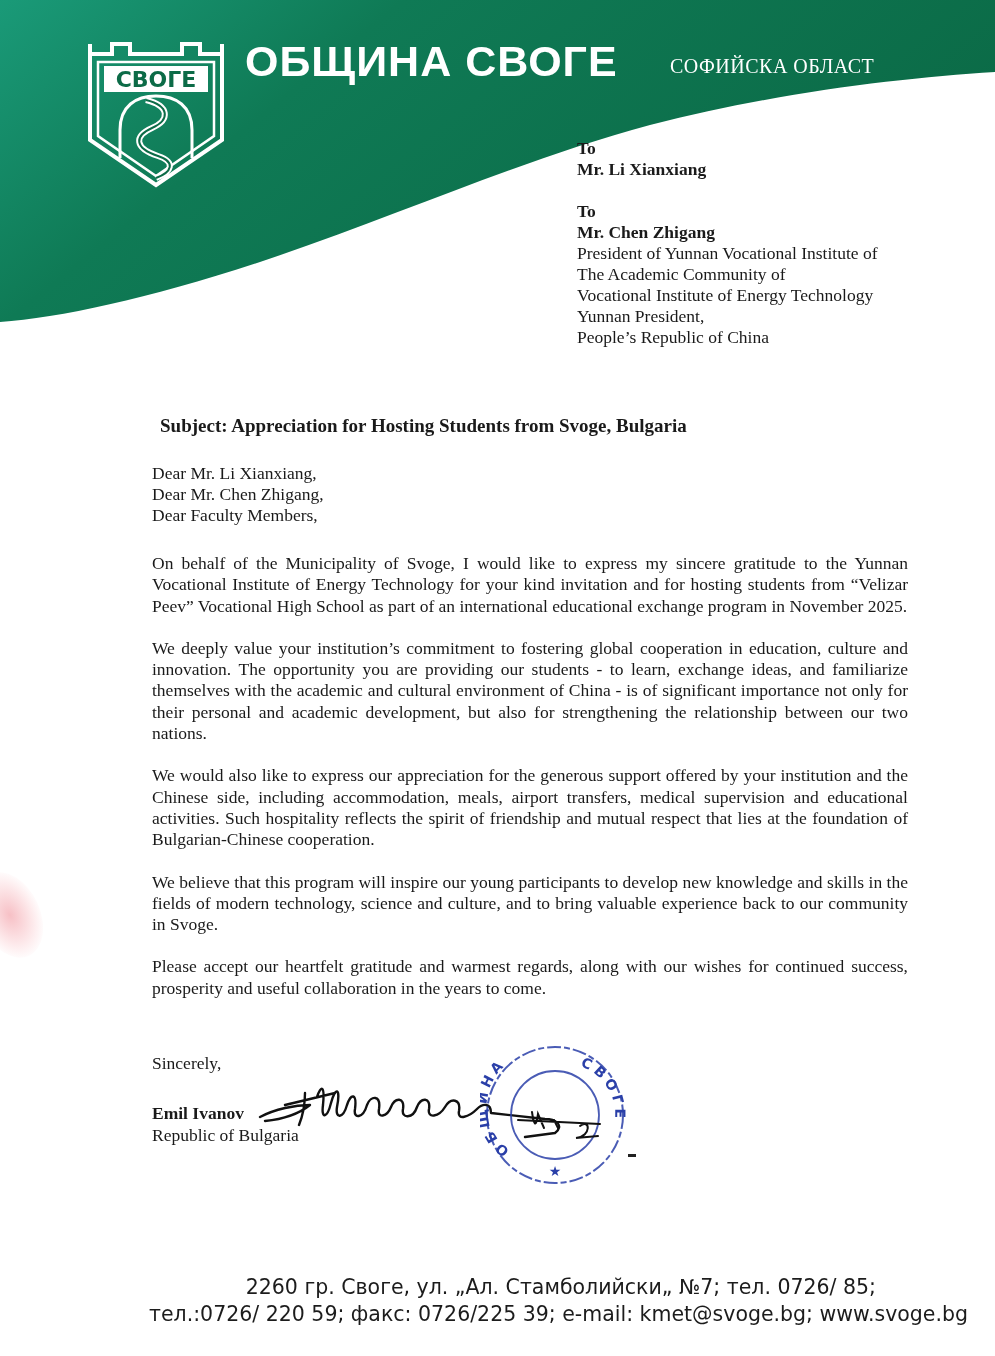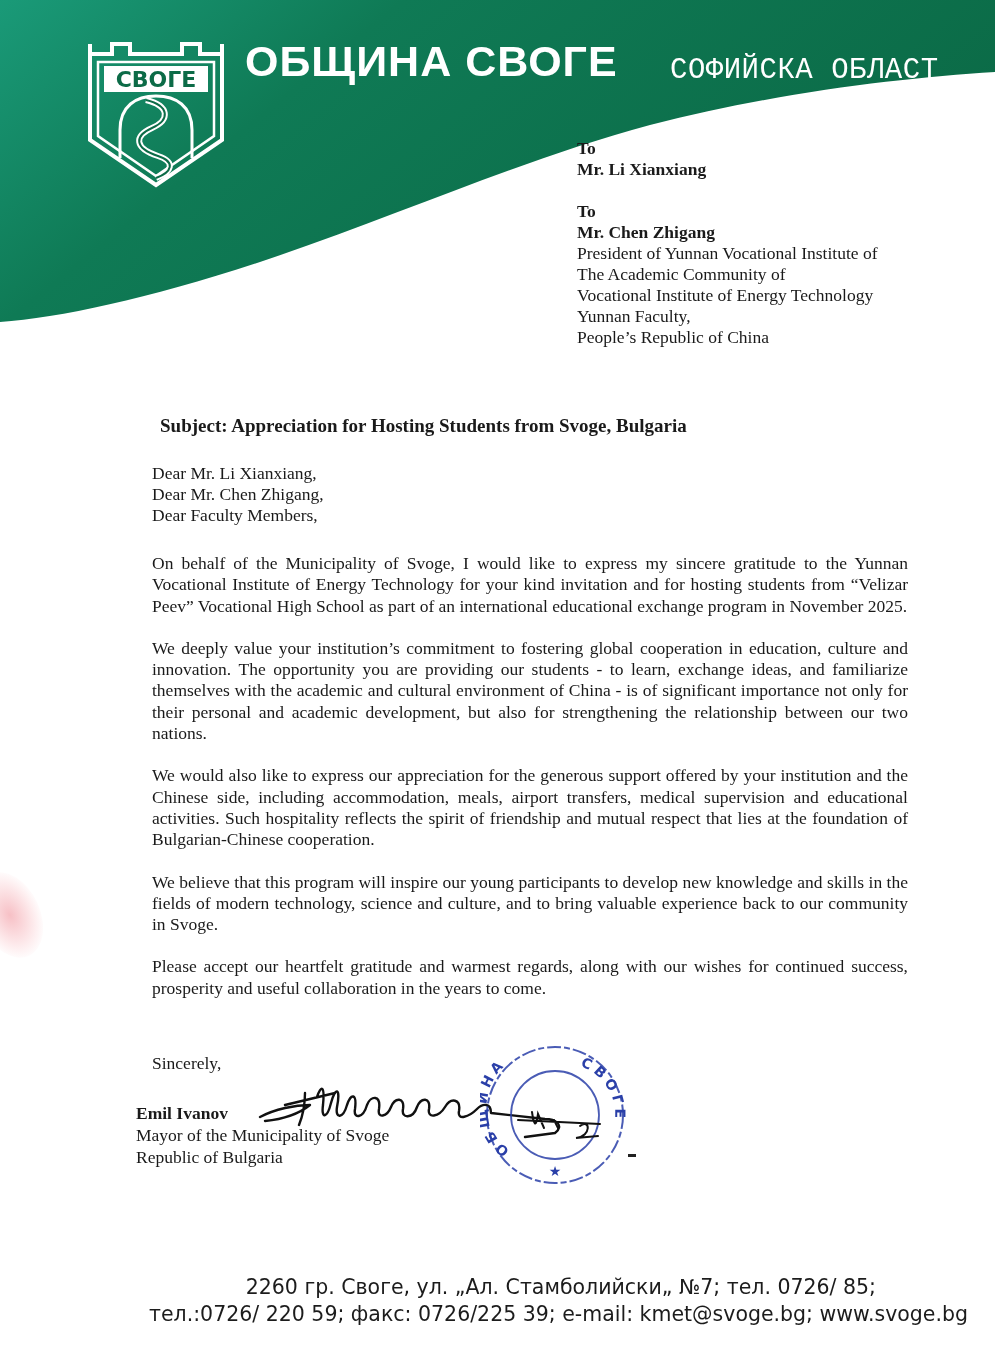--- a/index.html
+++ b/index.html
@@ -12,22 +12,22 @@
     .banner { position: absolute; left: 0; top: 0; width: 995px; height: 340px; }
     .crest { position: absolute; left: 86px; top: 40px; width: 140px; height: 148px; }
     .org-name {
       position: absolute; left: 245px; top: 40px;
       font-family: Liberation Sans, sans-serif; font-weight: bold;
       font-size: 43px; letter-spacing: 1px; color: #ffffff;
       line-height: 1;
     }
     .region-name {
       position: absolute; left: 670px; top: 56px;
-      font-family: Liberation Mono, monospace;
-      font-size: 29px; color: #ffffff; letter-spacing: 0.5px;
+      font-family: Liberation Serif, serif;
+      font-size: 20px; color: #ffffff; letter-spacing: 0.5px;
       line-height: 1;
       text-align: right;
     }
     .recipients {
       position: absolute; left: 577px; top: 138px;
       font-size: 17.5px; line-height: 21px;
     }
     .recipient-block { margin-bottom: 21px; }
     .recipient-block .b { font-weight: bold; }
     .subject {
@@ -40,21 +40,21 @@
     }
     .body-text {
       position: absolute; left: 152px; top: 553px; width: 756px;
       font-size: 17.5px; line-height: 21.3px; text-align: justify;
     }
     .body-text p { margin: 0 0 21px 0; }
     .closing {
       position: absolute; left: 152px; top: 1053px;
       font-size: 17.5px; line-height: 21px;
     }
-    .signer { position: absolute; left: 136px; top: 1102px; font-size: 17.5px; line-height: 22px; }
+    .signer { position: absolute; left: 152px; top: 1102px; font-size: 17.5px; line-height: 22px; }
     .signer .b { font-weight: bold; }
     .signature { position: absolute; left: 255px; top: 1075px; width: 340px; height: 70px; }
     .stamp { position: absolute; left: 480px; top: 1040px; width: 150px; height: 150px; }
     .stamp-dash { position: absolute; left: 628px; top: 1154px; width: 8px; height: 3px; background: #222; }
     .smudge {
       position: absolute; left: -20px; top: 870px; width: 60px; height: 90px;
       border-radius: 50%;
       background: radial-gradient(ellipse at center, rgba(240,140,150,0.55) 0%, rgba(250,190,195,0.25) 55%, rgba(255,255,255,0) 75%);
       transform: rotate(-25deg);
     }
@@ -97,21 +97,21 @@
   <div class="recipient-block">
     <div class="b">To</div>
     <div class="b">Mr. Li Xianxiang</div>
   </div>
   <div class="recipient-block">
     <div class="b">To</div>
     <div class="b">Mr. Chen Zhigang</div>
     <div>President of Yunnan Vocational Institute of</div>
     <div>The Academic Community of</div>
     <div>Vocational Institute of Energy Technology</div>
-    <div>Yunnan Faculty,</div>
+    <div>Yunnan President,</div>
     <div>People’s Republic of China</div>
   </div>
 </div>
 
 <div class="subject">Subject: Appreciation for Hosting Students from Svoge, Bulgaria</div>
 
 <div class="salutations">
   <div>Dear Mr. Li Xianxiang,</div>
   <div>Dear Mr. Chen Zhigang,</div>
   <div>Dear Faculty Members,</div>
@@ -121,21 +121,20 @@
   <p>On behalf of the Municipality of Svoge, I would like to express my sincere gratitude to the Yunnan Vocational Institute of Energy Technology for your kind invitation and for hosting students from “Velizar Peev” Vocational High School as part of an international educational exchange program in November 2025.</p>
   <p>We deeply value your institution’s commitment to fostering global cooperation in education, culture and innovation. The opportunity you are providing our students - to learn, exchange ideas, and familiarize themselves with the academic and cultural environment of China - is of significant importance not only for their personal and academic development, but also for strengthening the relationship between our two nations.</p>
   <p>We would also like to express our appreciation for the generous support offered by your institution and the Chinese side, including accommodation, meals, airport transfers, medical supervision and educational activities. Such hospitality reflects the spirit of friendship and mutual respect that lies at the foundation of Bulgarian-Chinese cooperation.</p>
   <p>We believe that this program will inspire our young participants to develop new knowledge and skills in the fields of modern technology, science and culture, and to bring valuable experience back to our community in Svoge.</p>
   <p>Please accept our heartfelt gratitude and warmest regards, along with our wishes for continued success, prosperity and useful collaboration in the years to come.</p>
 </div>
 
 <div class="closing">Sincerely,</div>
 <div class="signer">
   <div class="b">Emil Ivanov</div>
-  <div>Mayor of the Municipality of Svoge</div>
   <div>Republic of Bulgaria</div>
 </div>
 
 <svg class="signature" viewBox="0 0 340 70">
   <path d="M5,42 C20,34 40,30 55,30 C45,38 30,44 10,46 M30,30 L80,18 M50,18 C50,30 48,40 44,50
            M62,22 C66,10 70,10 68,30 C66,44 72,44 76,28 C80,12 86,12 82,32 C80,44 88,44 92,30
            C96,18 102,18 100,34 C98,44 108,44 112,30 C116,20 126,20 124,34 C122,44 132,42 136,32
            C140,22 150,22 148,34 C146,44 158,44 162,32 C166,22 176,22 174,34 C172,44 184,42 190,32
            C196,22 206,24 204,36 C202,46 214,42 222,34 C228,28 236,28 236,38 L290,44 C300,44 310,50 300,58 L270,62" fill="none" stroke="#111" stroke-width="2.4" stroke-linecap="round" stroke-linejoin="round"></path>
 </svg>

